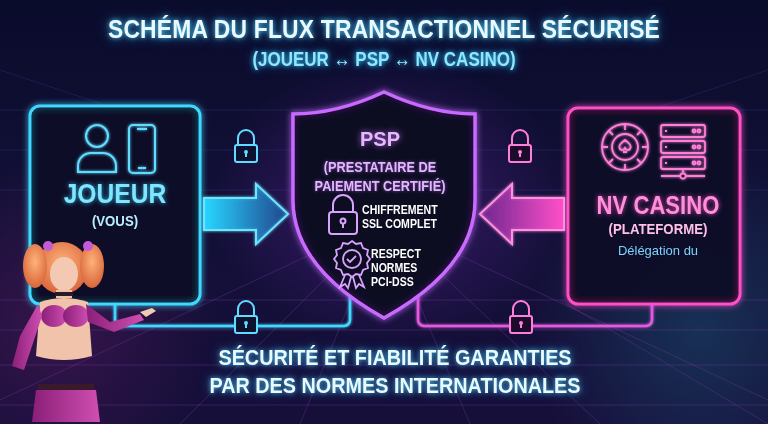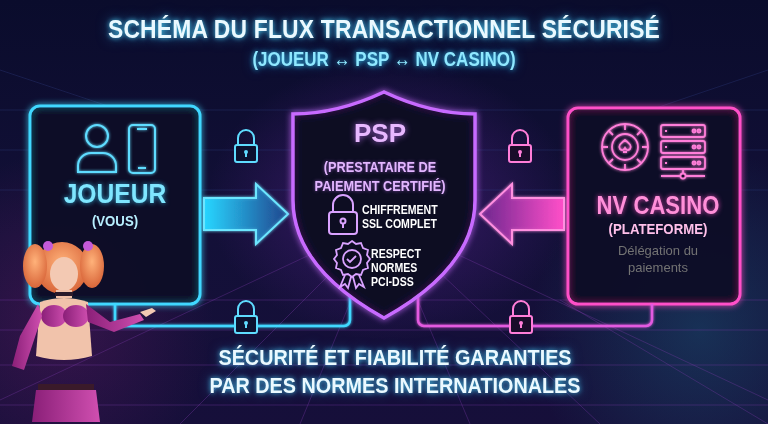--- a/index.html
+++ b/index.html
@@ -34,21 +34,21 @@
   .joueur-title {
     left: 30px; width: 170px; top: 178px; font-size: 28px; color: #7fe6ff;
     transform: scaleX(0.88);
     text-shadow: 0 0 6px rgba(60,210,255,0.8);
   }
   .joueur-sub {
     left: 30px; width: 170px; top: 212px; font-size: 15px; color: #b8efff;
     transform: scaleX(0.88);
   }
   .psp-title {
-    left: 290px; width: 180px; top: 118px; font-size: 26px; color: #e8b8ff;
+    left: 290px; width: 180px; top: 128px; font-size: 20px; color: #e8b8ff;
     text-shadow: 0 0 6px rgba(200,120,255,0.8);
   }
   .psp-sub {
     left: 290px; width: 180px; top: 157px; font-size: 15px; line-height: 19px; color: #e3b6ff;
     transform: scaleX(0.85);
     text-shadow: 0 0 4px rgba(200,120,255,0.6);
   }
   .psp-feat { position: absolute; color: #ffffff; font-weight: 700; font-size: 12px; line-height: 14px; transform: scaleX(0.88); transform-origin: left; }
   .feat1 { left: 362px; top: 203px; }
   .feat2 { left: 371px; top: 247px; }
@@ -56,21 +56,21 @@
     left: 568px; width: 180px; top: 190px; font-size: 26px; color: #ff8fd9;
     transform: scaleX(0.85);
     text-shadow: 0 0 6px rgba(255,80,200,0.8);
   }
   .casino-sub {
     left: 568px; width: 180px; top: 220px; font-size: 15px; color: #ffc0ea;
     transform: scaleX(0.88);
   }
   .casino-desc {
     left: 578px; width: 160px; top: 242px; font-size: 13px; line-height: 17px;
-    color: #737373; font-weight: 400;
+    color: #7dd3fc; font-weight: 400;
   }
   .footer {
     position: absolute; left: 170px; width: 450px; top: 344px; text-align: center;
     color: #eaf9ff; font-weight: 700; font-size: 22px; line-height: 28px;
     transform: scaleX(0.9); transform-origin: center;
     text-shadow: 0 0 6px rgba(80,220,255,0.8), 0 0 12px rgba(60,180,255,0.5);
   }
   .mascot { position: absolute; left: 0; top: 236px; width: 180px; height: 188px; }
 </style>
 </head>
@@ -245,21 +245,20 @@
 <div class="psp-feat feat2">
   <div>RESPECT</div>
   <div>NORMES</div>
   <div>PCI-DSS</div>
 </div>
 
 <div class="box-text casino-title">NV CASINO</div>
 <div class="box-text casino-sub">(PLATEFORME)</div>
 <div class="box-text casino-desc">
   <div>Délégation du</div>
-  <div>paiements</div>
 </div>
 
 <svg class="mascot" viewBox="0 0 180 188">
   <defs>
     <radialGradient id="hair" cx="0.5" cy="0.4" r="0.6">
       <stop offset="0" stop-color="#ffb27a"></stop>
         <stop offset="1" stop-color="#d9663a"></stop>
     </radialGradient>
     <linearGradient id="outfit" x1="0" x2="1">
       <stop offset="0" stop-color="#8a1f78"></stop>

